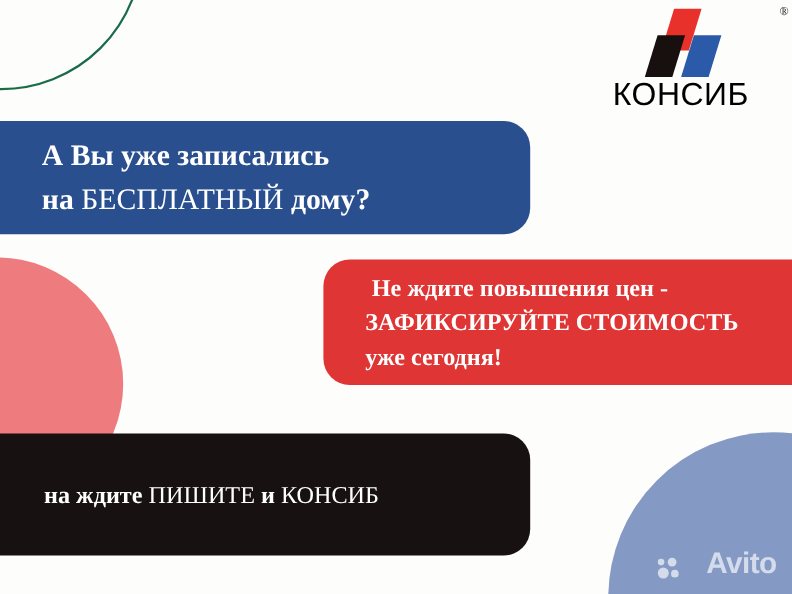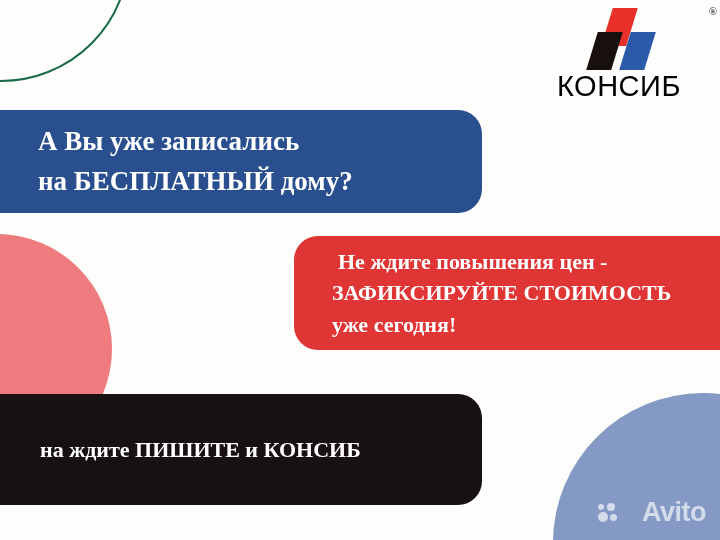--- a/index.html
+++ b/index.html
@@ -140,29 +140,29 @@
     height: 111px;
     background: #171211;
     color: #ffffff;
     padding-left: 70px;
     font-weight: 700;
     font-size: 22px;
     line-height: 1.45;
   }
   #banner-black .line-1 { padding-left: 8px; }
 
-  .emph { font-weight: 700; text-align: center; }
+  .emph { font-weight: 400; text-align: center; }
 
   
   #avito-watermark {
     position: absolute;
     right: 14px;
     bottom: 14px;
     display: flex;
-    align-items: center;
+    align-items: flex-end;
     gap: 23px;
     opacity: 0.85;
   }
   #avito-dots {
     position: relative;
     width: 21px;
     height: 19px;
   }
   #avito-dots span {
     position: absolute;

